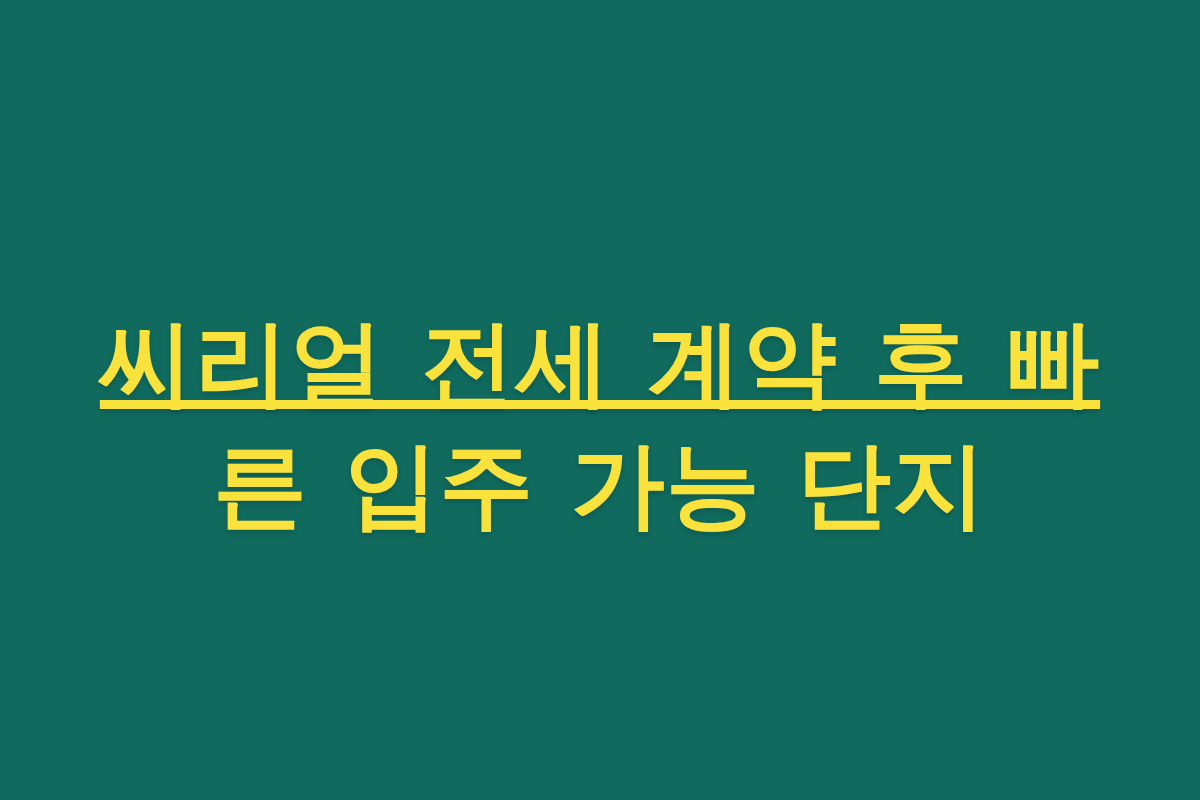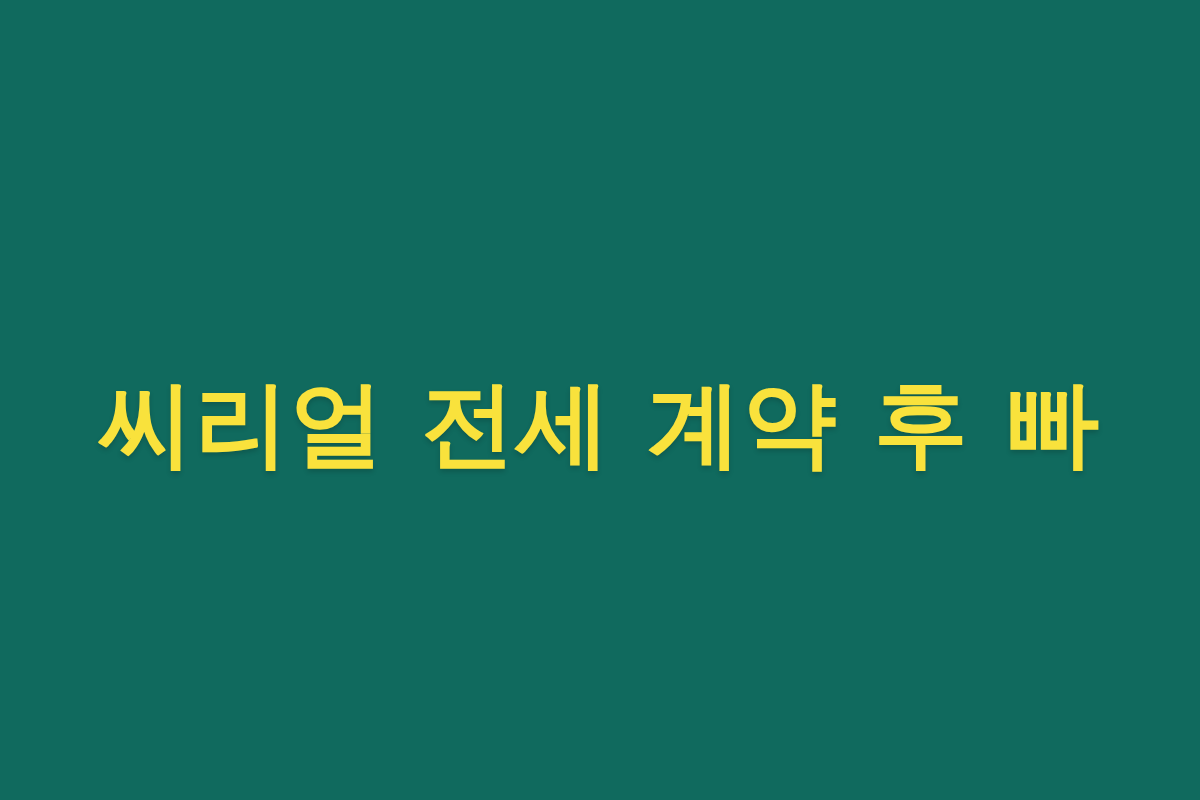--- a/index.html
+++ b/index.html
@@ -59,18 +59,19 @@
     margin-top: -2px;
   }
 </style>
 </head>
 <body>
 
 <div id="banner" style="background-color: rgb(16, 106, 94);">
 
   <div id="headline-block">
 
-    <span class="headline-line" style="color: rgb(249, 226, 60); font-size: 94px; line-height: 124px;">씨리얼 전세 계약 후 빠</span>
+    <span class="headline-line" style="color: rgb(249, 226, 60); font-size: 94px; line-height: 124px; text-decoration: underline;">씨리얼 전세 계약 후 빠</span>
 
+    <span class="headline-line" style="color: rgb(249, 226, 60); font-size: 94px; line-height: 124px;">른 입주 가능 단지</span>
 
   </div>
 
 </div>
 
 </body></html>

